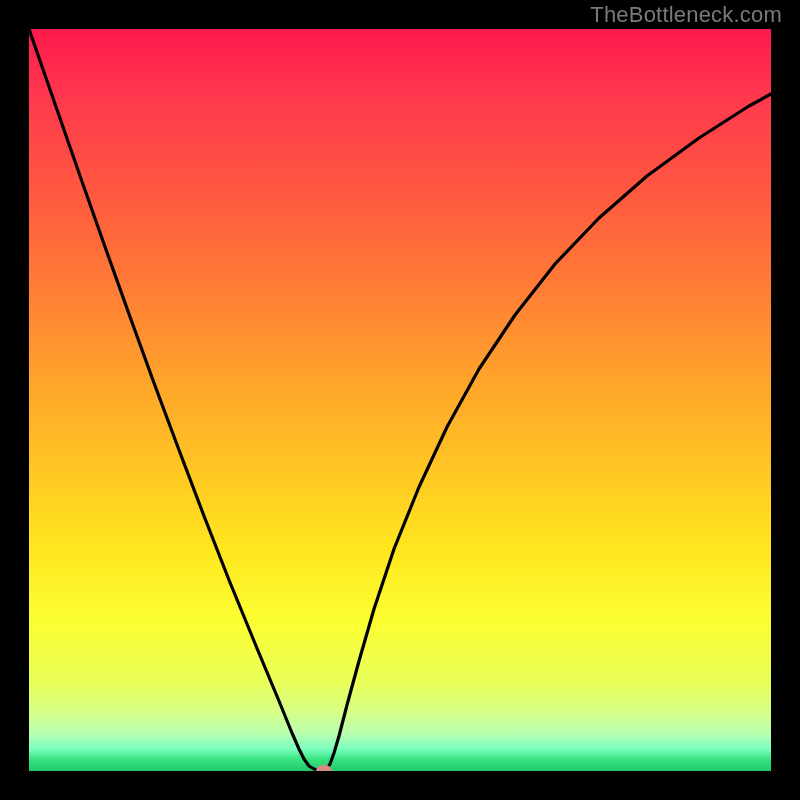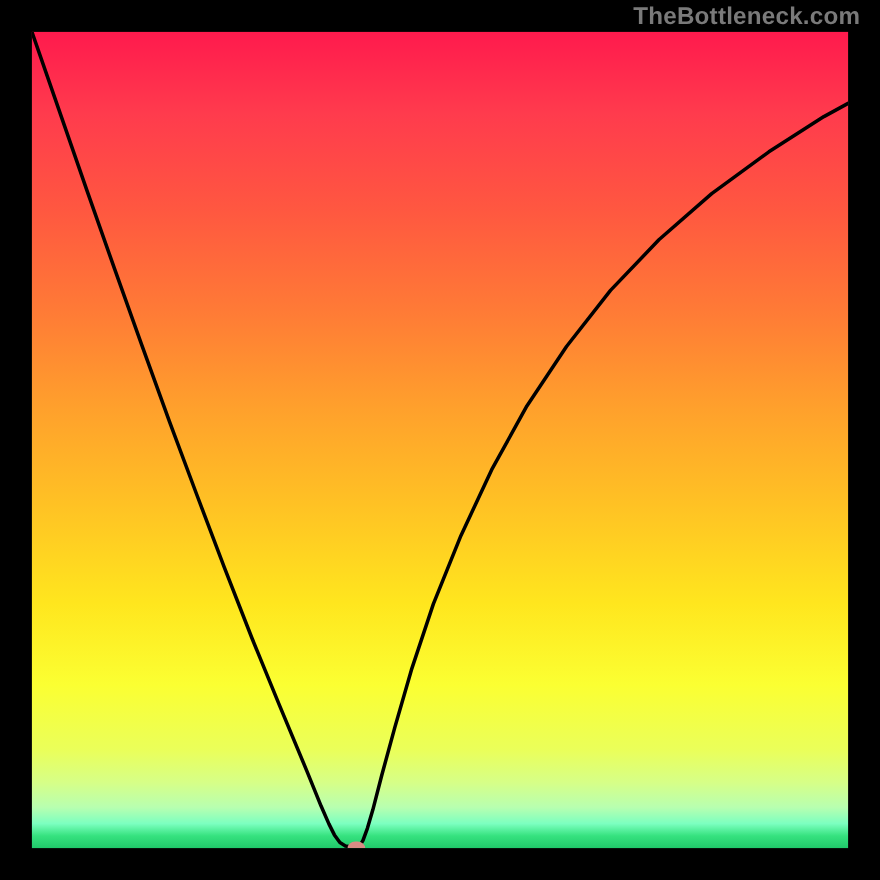--- a/index.html
+++ b/index.html
@@ -16,21 +16,21 @@
     width: 800px;
     height: 800px;
     background: #000;
   }
   .watermark {
     position: absolute;
     top: 2px;
     right: 18px;
     color: #7a7a7a;
     font-size: 22px;
-    font-weight: 700;
+    font-weight: 400;
     letter-spacing: 0.2px;
     z-index: 10;
     text-align: center;
   }
   .plot-area {
     position: absolute;
     left: 29px;
     top: 29px;
     width: 742px;
     height: 742px;

